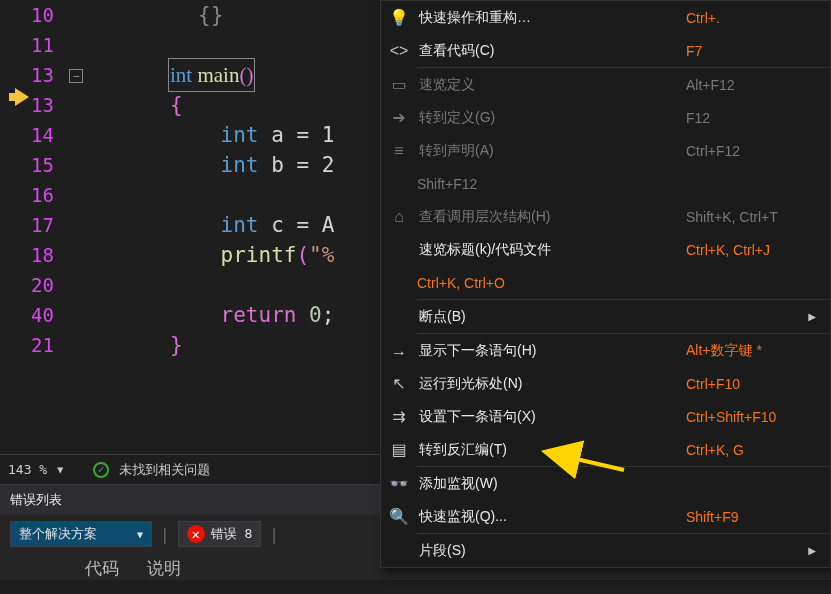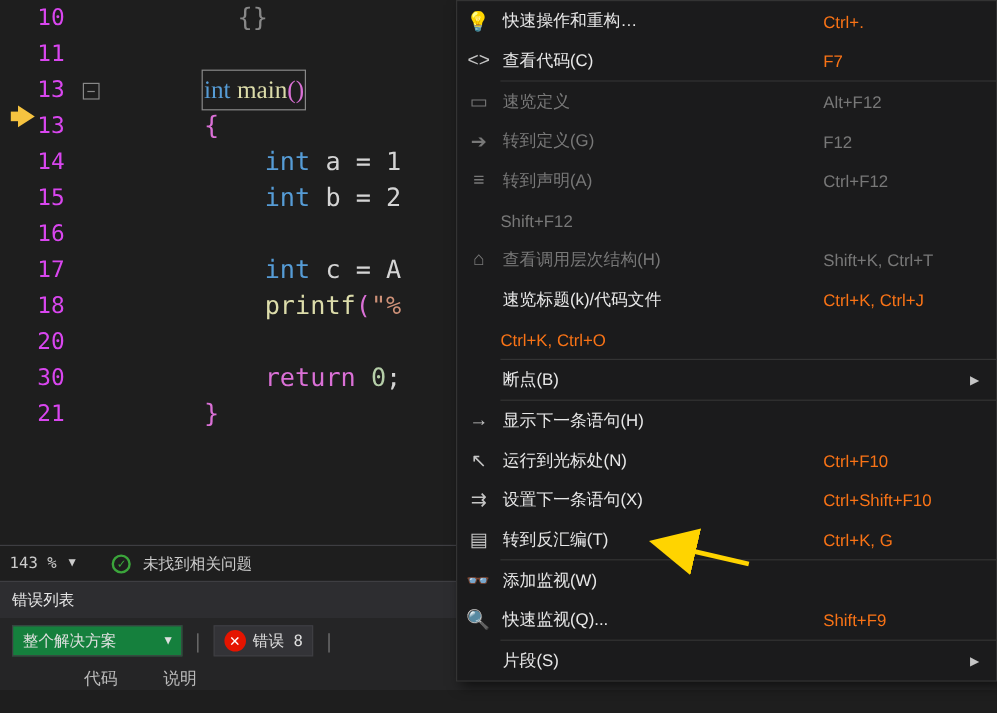--- a/index.html
+++ b/index.html
@@ -117,21 +117,21 @@
   .panel-toolbar {
     display: flex;
     align-items: center;
     gap: 8px;
     padding: 6px 10px;
   }
   .combo {
     display: flex;
     align-items: center;
     border: 1px solid #3e3e42;
-    background: #15803d;
+    background: #0c4a6e;
     color: #e0e0e0;
     font-size: 13px;
     padding: 3px 8px;
     gap: 40px;
   }
   .combo .arrow { font-size: 10px; }
   .err-btn {
     display: flex;
     align-items: center;
     gap: 6px;
@@ -148,23 +148,24 @@
     color: #fff;
     display: inline-flex;
     align-items: center;
     justify-content: center;
     font-size: 14px;
     font-weight: bold;
   }
   .panel-headers {
     display: flex;
     padding: 4px 10px 0 70px;
-    gap: 38px;
-    font-size: 14px;
+    gap: 28px;
+    font-size: 17px;
     color: #bbb;
+    margin-left: 15px;
   }
   
   .ctxmenu {
     position: absolute;
     left: 380px;
     top: 0;
     width: 451px;
     background: #1b1b1c;
     border: 1px solid #333;
     box-shadow: 4px 4px 10px rgba(0,0,0,.6);
@@ -224,21 +225,21 @@
     <div class="linenum">10</div>
     <div class="linenum">11</div>
     <div class="linenum">13</div>
     <div class="linenum">13</div>
     <div class="linenum">14</div>
     <div class="linenum">15</div>
     <div class="linenum">16</div>
     <div class="linenum">17</div>
     <div class="linenum">18</div>
     <div class="linenum">20</div>
-    <div class="linenum">30</div>
+    <div class="linenum">40</div>
     <div class="linenum">21</div>
   </div>
   <div class="margin-col">
     <div class="fold-box">−</div>
   </div>
   <div>
     <div class="code-line"><span class="br-empty">{}</span></div>
     <div class="code-line"></div>
     <div class="code-line"><span class="boxed"><span class="kw">int</span> <span class="fn">main</span><span class="par">(</span><span class="par">)</span></span></div>
     <div class="code-line"><span class="par">{</span></div>
@@ -329,20 +330,21 @@
     <div class="mi">
       <div class="icon-col"></div>
       <div class="label-col">断点(B)</div>
       <div class="short-col"></div>
       <div class="sub-arrow">▶</div>
     </div>
     <div class="sep"></div>
     <div class="mi">
       <div class="icon-col">→</div>
       <div class="label-col">显示下一条语句(H)</div>
+      <div class="short-col">Alt+数字键 *</div>
     </div>
     <div class="mi">
       <div class="icon-col">↖</div>
       <div class="label-col">运行到光标处(N)</div>
       <div class="short-col">Ctrl+F10</div>
     </div>
     <div class="mi">
       <div class="icon-col">⇉</div>
       <div class="label-col">设置下一条语句(X)</div>
       <div class="short-col">Ctrl+Shift+F10</div>

